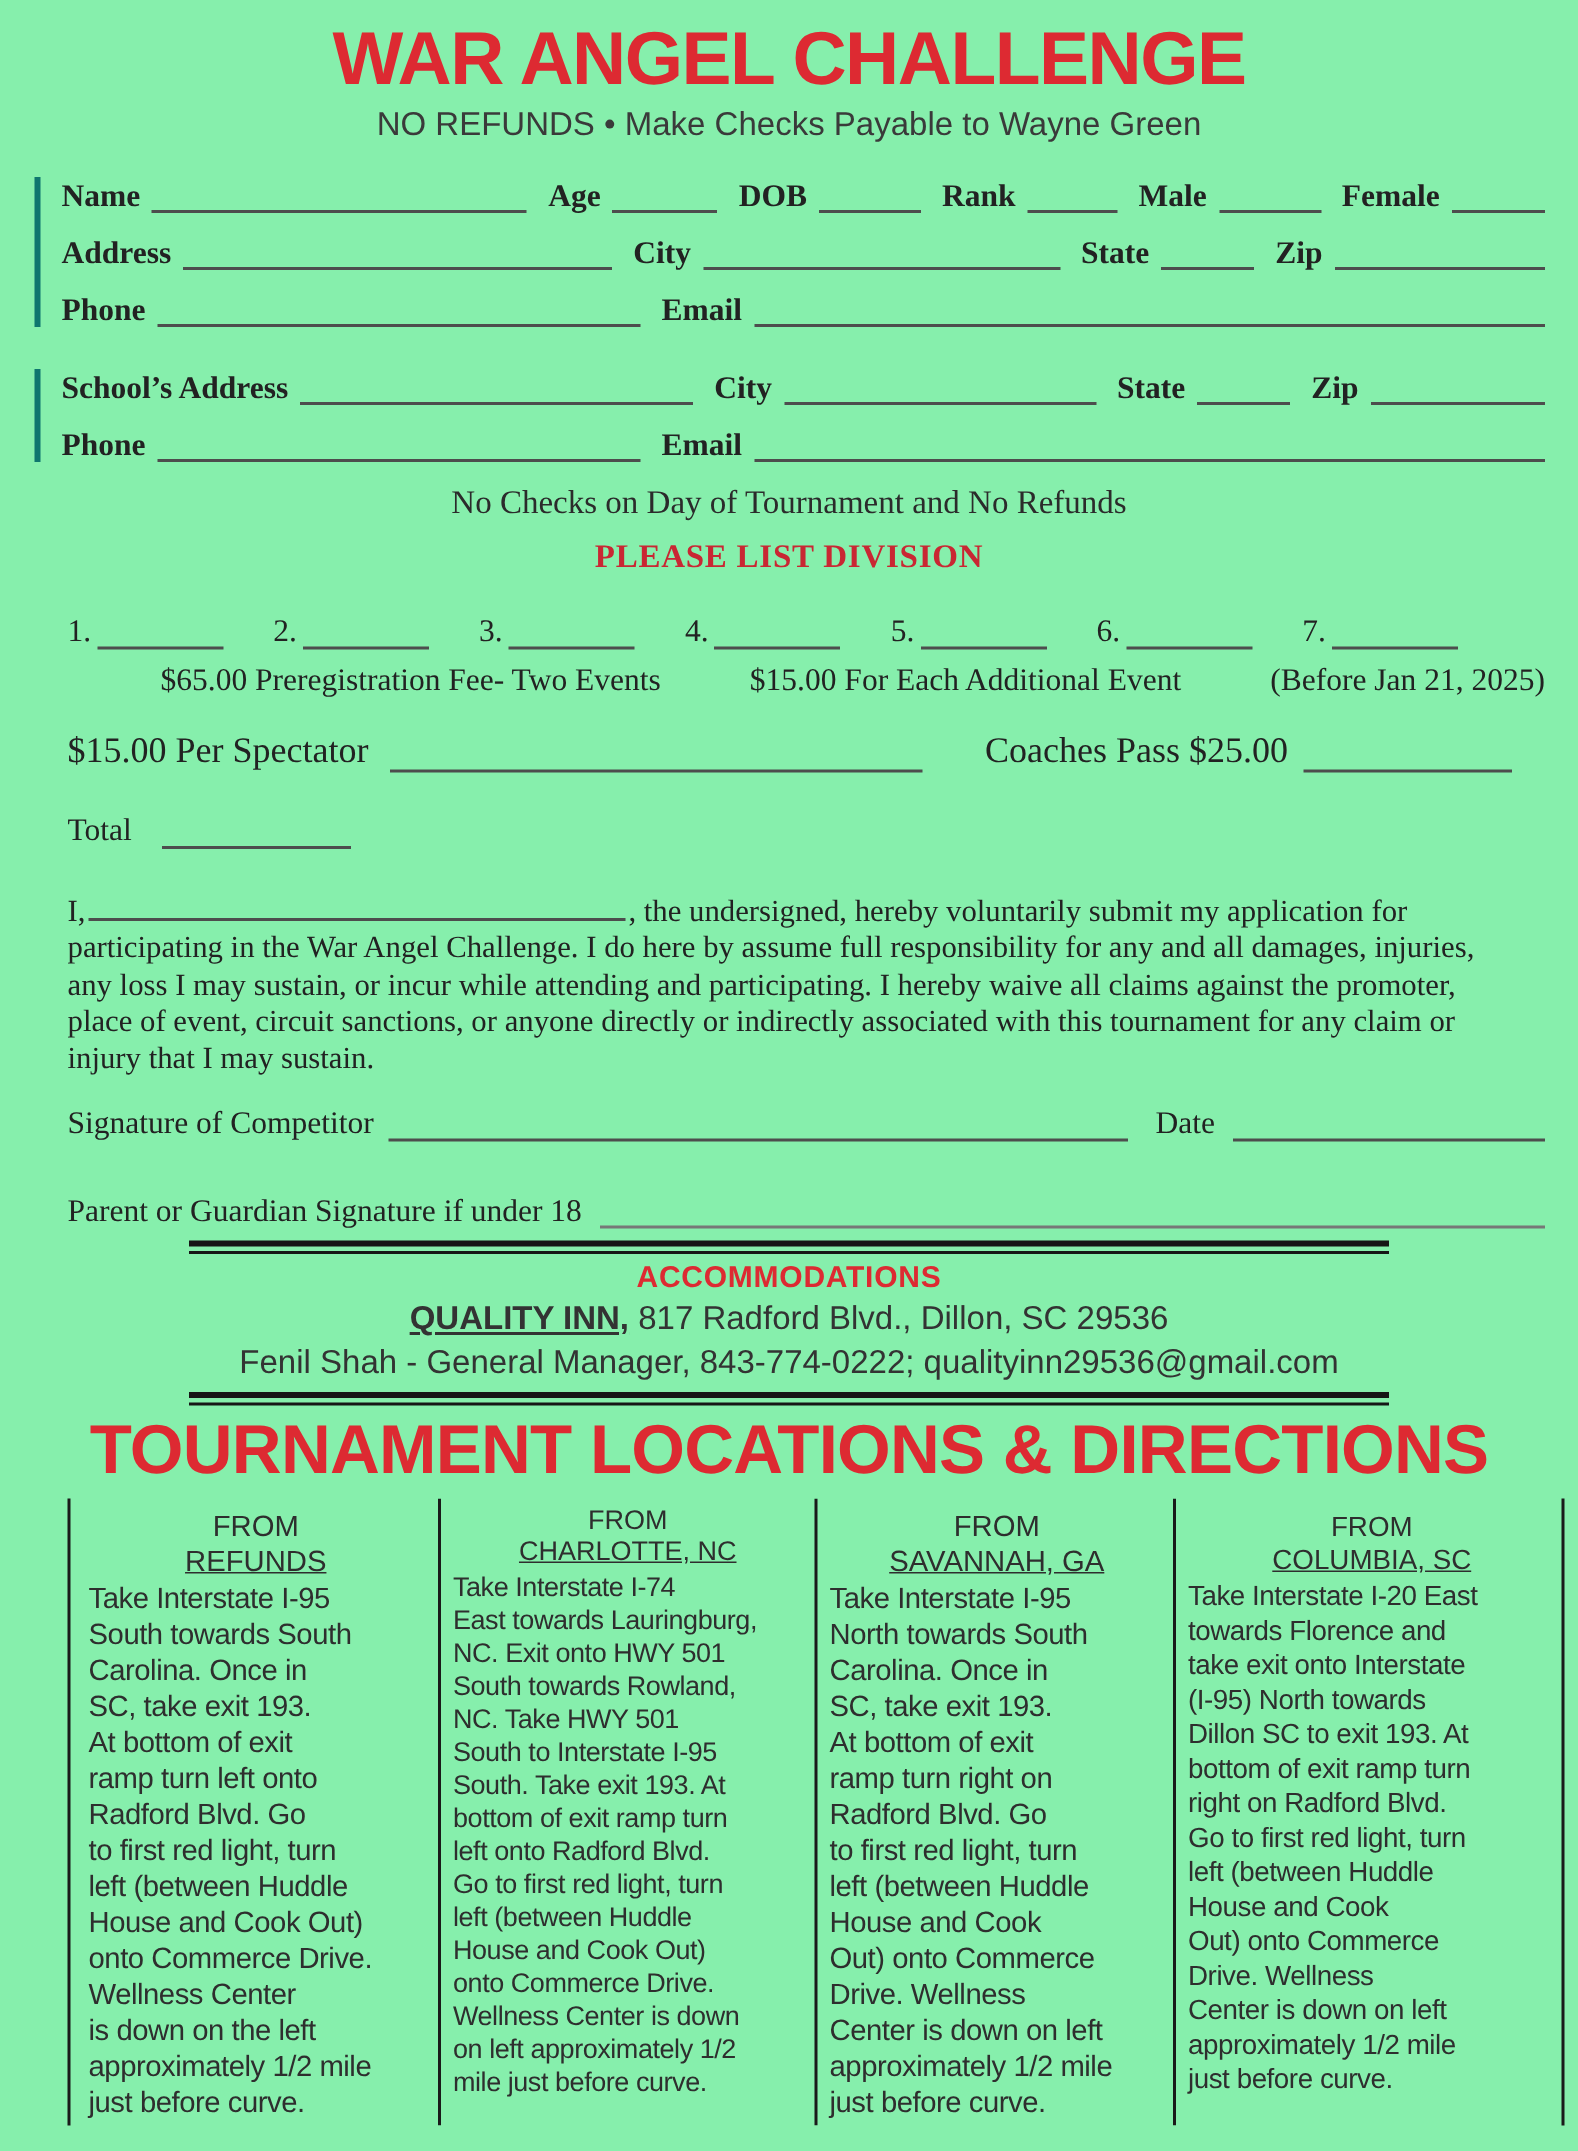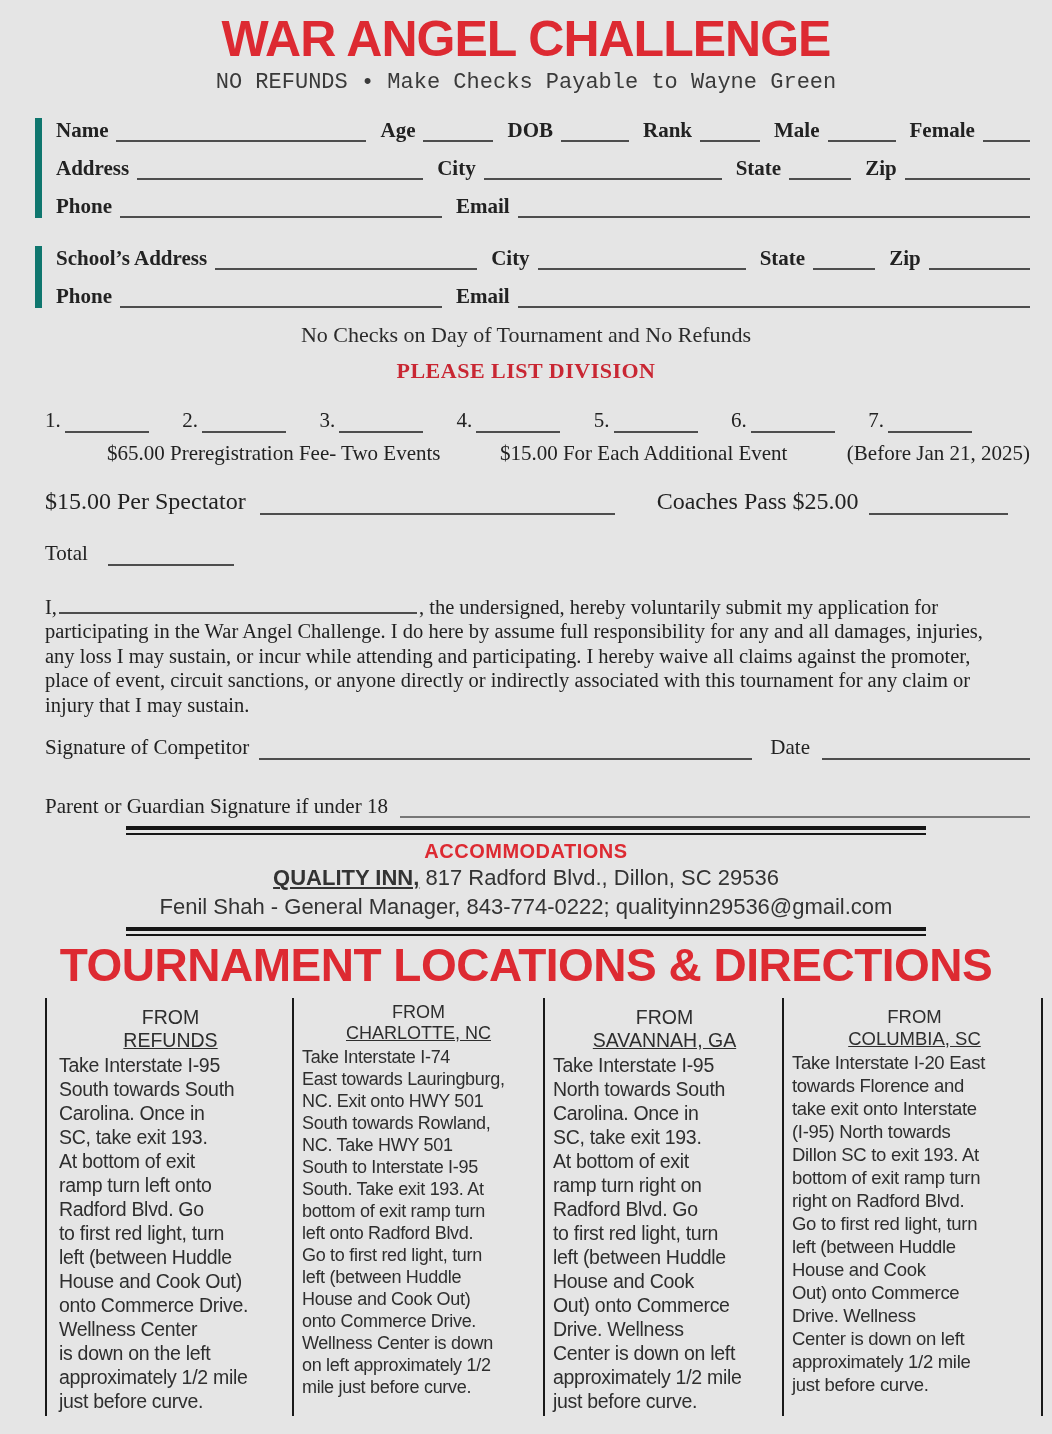--- a/index.html
+++ b/index.html
@@ -1,48 +1,48 @@
 <!DOCTYPE html>
 <html><head>
 <meta charset="utf-8">
 <style>
   * { margin:0; padding:0; box-sizing:border-box; }
   html,body { background:#ffffff; }
   .page {
     position:relative;
     width:1052px; height:1434px;
     margin:0 auto;
-    background:#e5e5e5;
+    background:#86efac;
     color:#222;
     overflow:hidden;
     font-family:"Liberation Serif", serif;
   }
   
   .title {
     margin-top:14px;
     text-align:center;
     font-family:"Liberation Sans", sans-serif;
     font-weight:bold;
     font-size:50px;
     letter-spacing:-1px;
     color:#dd2a32;
     line-height:1.0;
   }
   .subtitle {
     text-align:center;
-    font-family:Liberation Mono, monospace;
+    font-family:Liberation Sans, sans-serif;
     font-size:22px;
     color:#3a3a3a;
     line-height:1.18;
   }
   .subtitle.first { margin-top:6px; }
   
   .form-block {
-    margin:22px 22px 0 35px;
-    border-left:7px solid #0f766e;
+    margin:22px 22px 0 23px;
+    border-left:4px solid #0f766e;
     padding-left:14px;
   }
   .form-block.second { margin-top:28px; }
   .form-row {
     display:flex;
     align-items:flex-end;
     margin-bottom:14px;
     font-size:21px;
     font-weight:bold;
     line-height:1.1;

